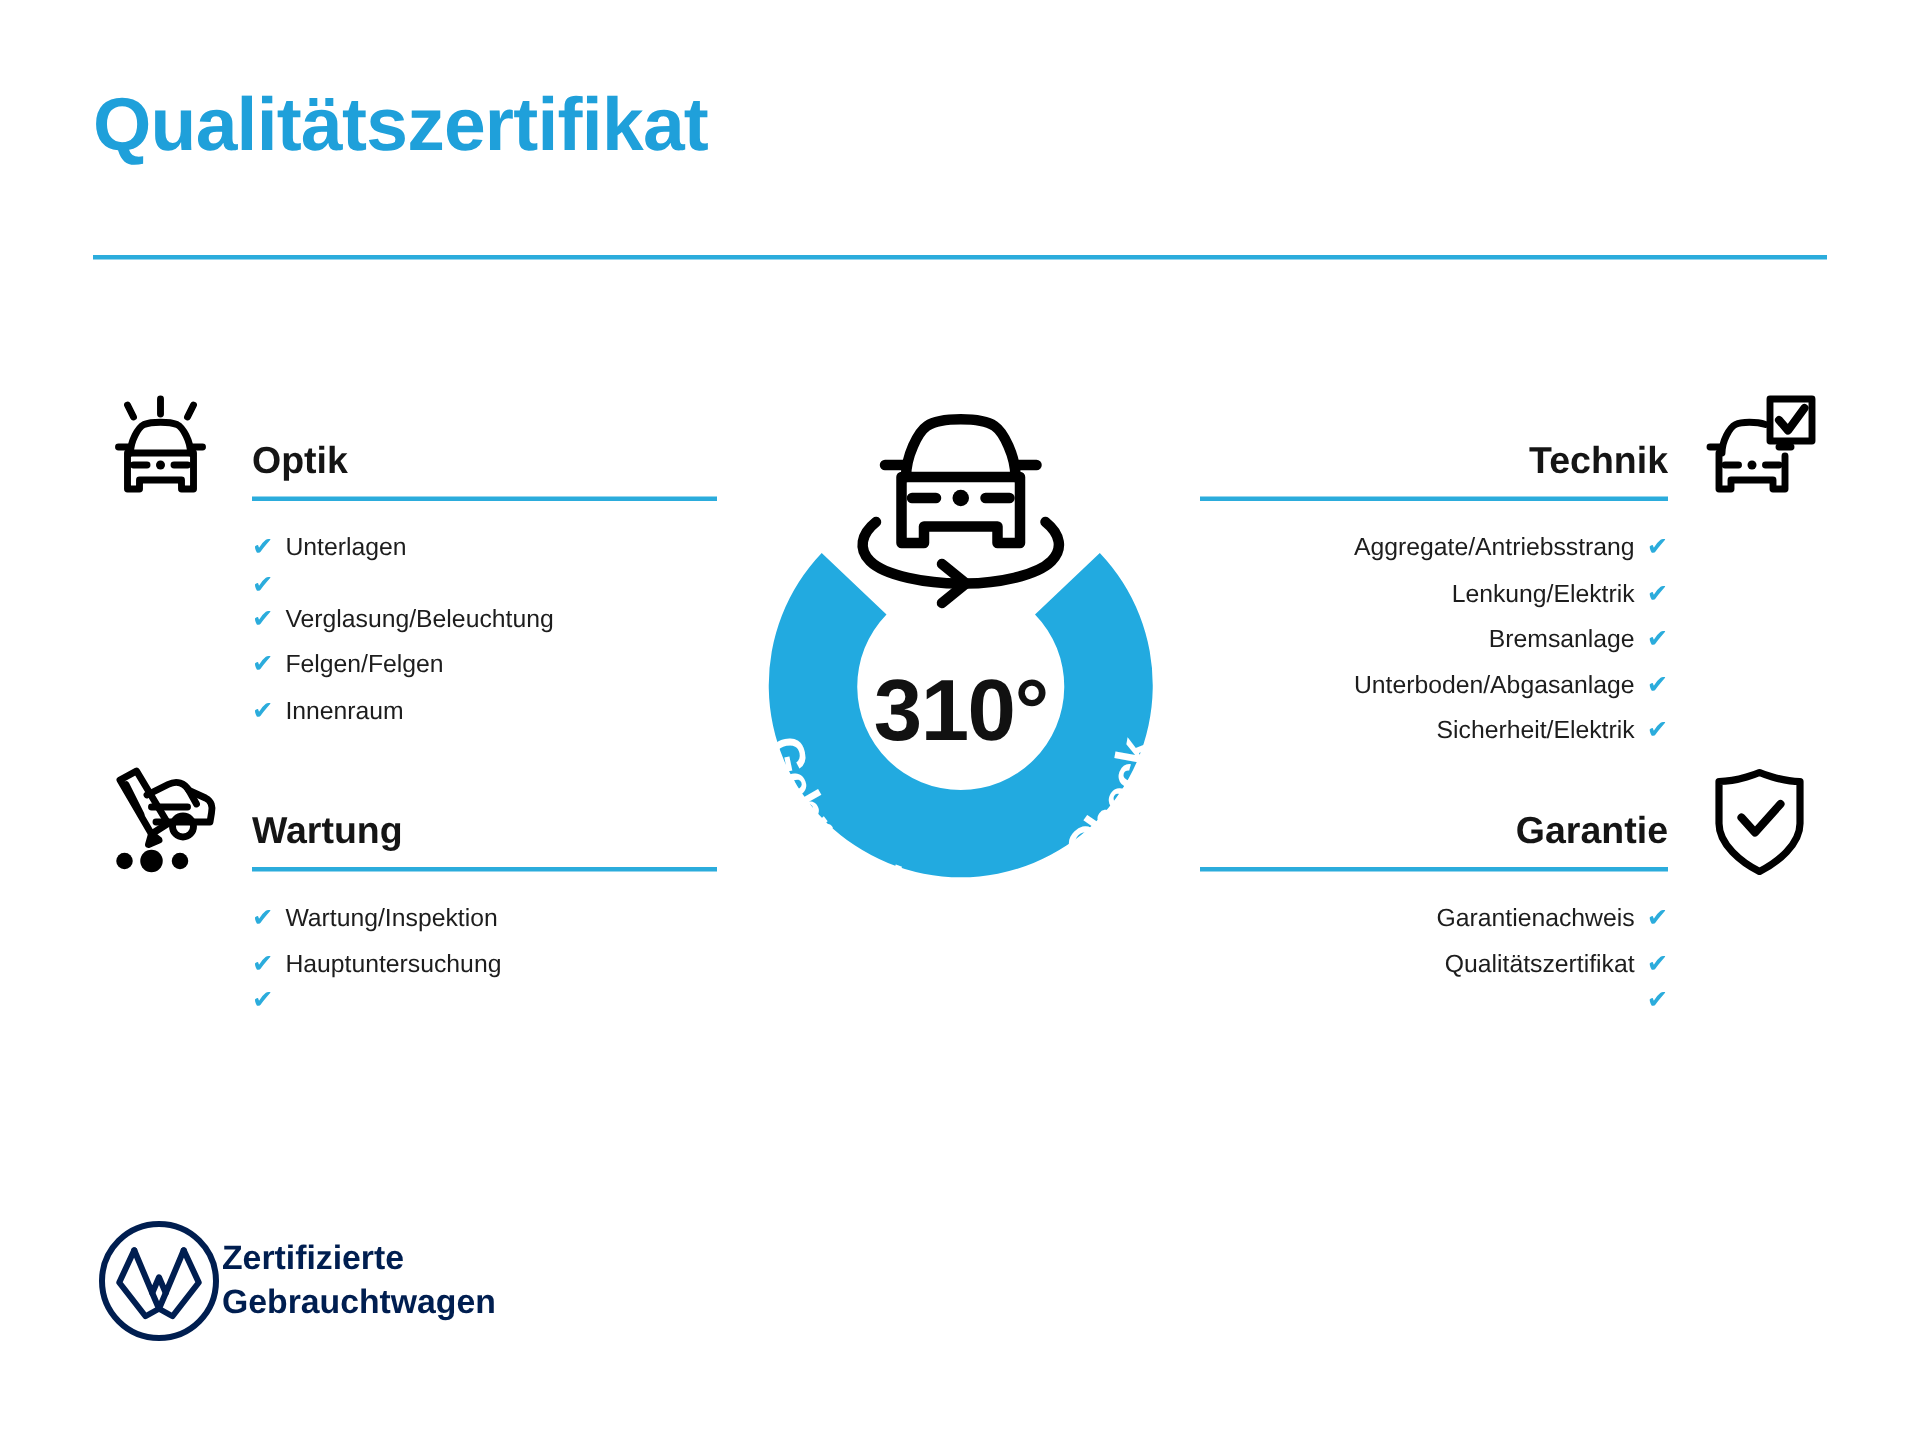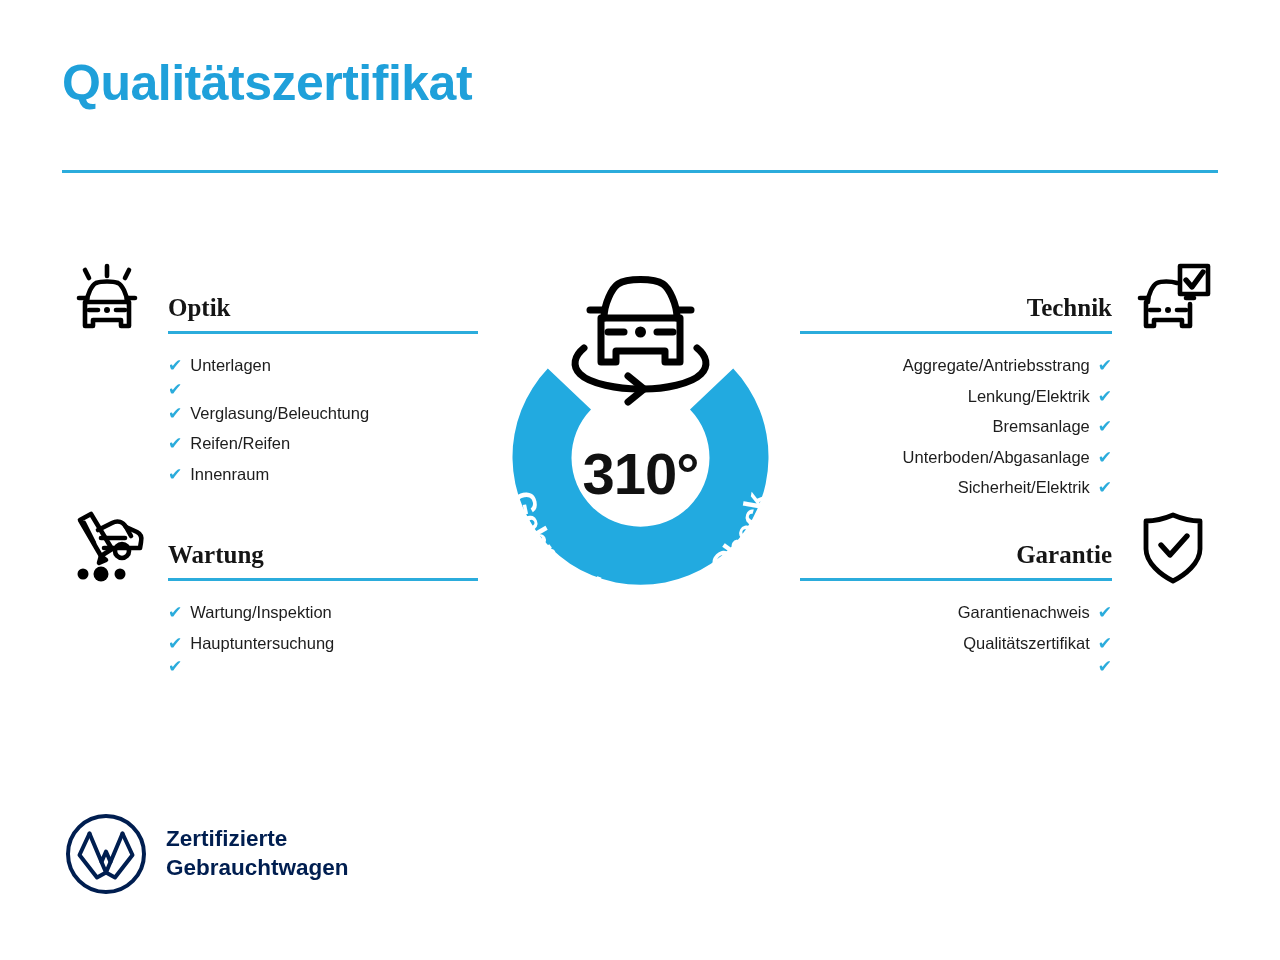--- a/index.html
+++ b/index.html
@@ -44,21 +44,20 @@
     width: 420px;
   }
   .q-optik   { left: 58px;  top: 258px; }
   .q-wartung { left: 58px;  top: 505px; }
   .q-technik { left: 800px; top: 258px; }
   .q-garantie{ left: 800px; top: 505px; }
 
   .q-head {
     position: relative;
     height: 92px;
-    font-family: Liberation Serif, serif;
   }
   .q-title {
     position: absolute;
     bottom: 28px;
     font-size: 25px;
     font-weight: 700;
     color: #151515;
     white-space: nowrap;
   }
   .q-underline {
@@ -134,21 +133,20 @@
     letter-spacing: -1px;
   }
 
   
   .vw-lockup {
     position: absolute;
     left: 64px;
     top: 812px;
     display: flex;
     align-items: center;
-    gap: 18px;
   }
   .vw-mark { width: 84px; height: 84px; }
   .vw-text {
     font-size: 22.5px;
     font-weight: 700;
     color: #001e50;
     line-height: 1.28;
     white-space: nowrap;
   }
 </style>
@@ -184,21 +182,21 @@
       </li>
     <li>
         <span class="check">✔</span>
       </li>
     <li>
         <span class="check">✔</span>
         <span>Verglasung/Beleuchtung</span>
       </li>
     <li>
         <span class="check">✔</span>
-        <span>Reifen/Reifen</span>
+        <span>Felgen/Felgen</span>
       </li>
     <li>
         <span class="check">✔</span>
         <span>Innenraum</span>
       </li>
   </ul>
 </div>
 
 <div class="quadrant left q-wartung">
   <div class="q-head">

